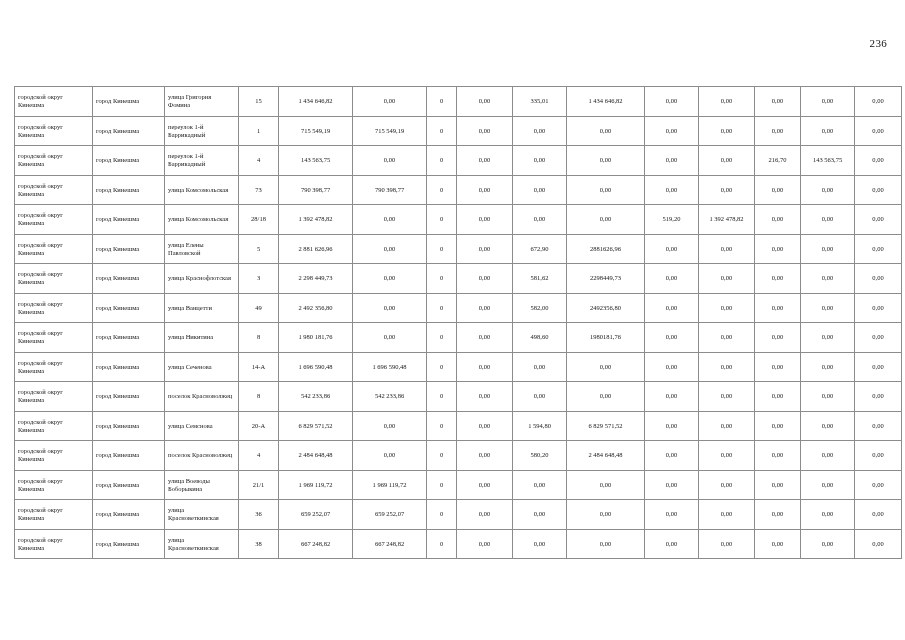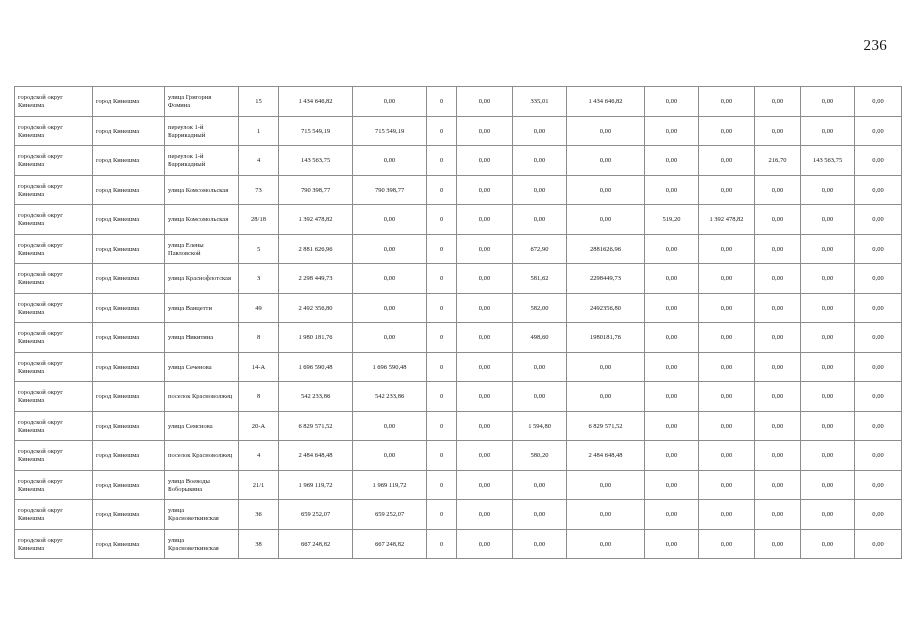--- a/index.html
+++ b/index.html
@@ -19,21 +19,21 @@
     position: absolute;
     left: 0;
     top: 0;
     width: 905px;
     height: 640px;
   }
   .page-number {
     position: absolute;
     right: 18px;
     top: 38px;
-    font-size: 15px;
+    font-size: 11px;
     line-height: 1;
     color: #141414;
     letter-spacing: 0.3px;
   }
   .table-wrap {
     position: absolute;
     left: 14px;
     top: 86px;
     width: 877px;
   }

